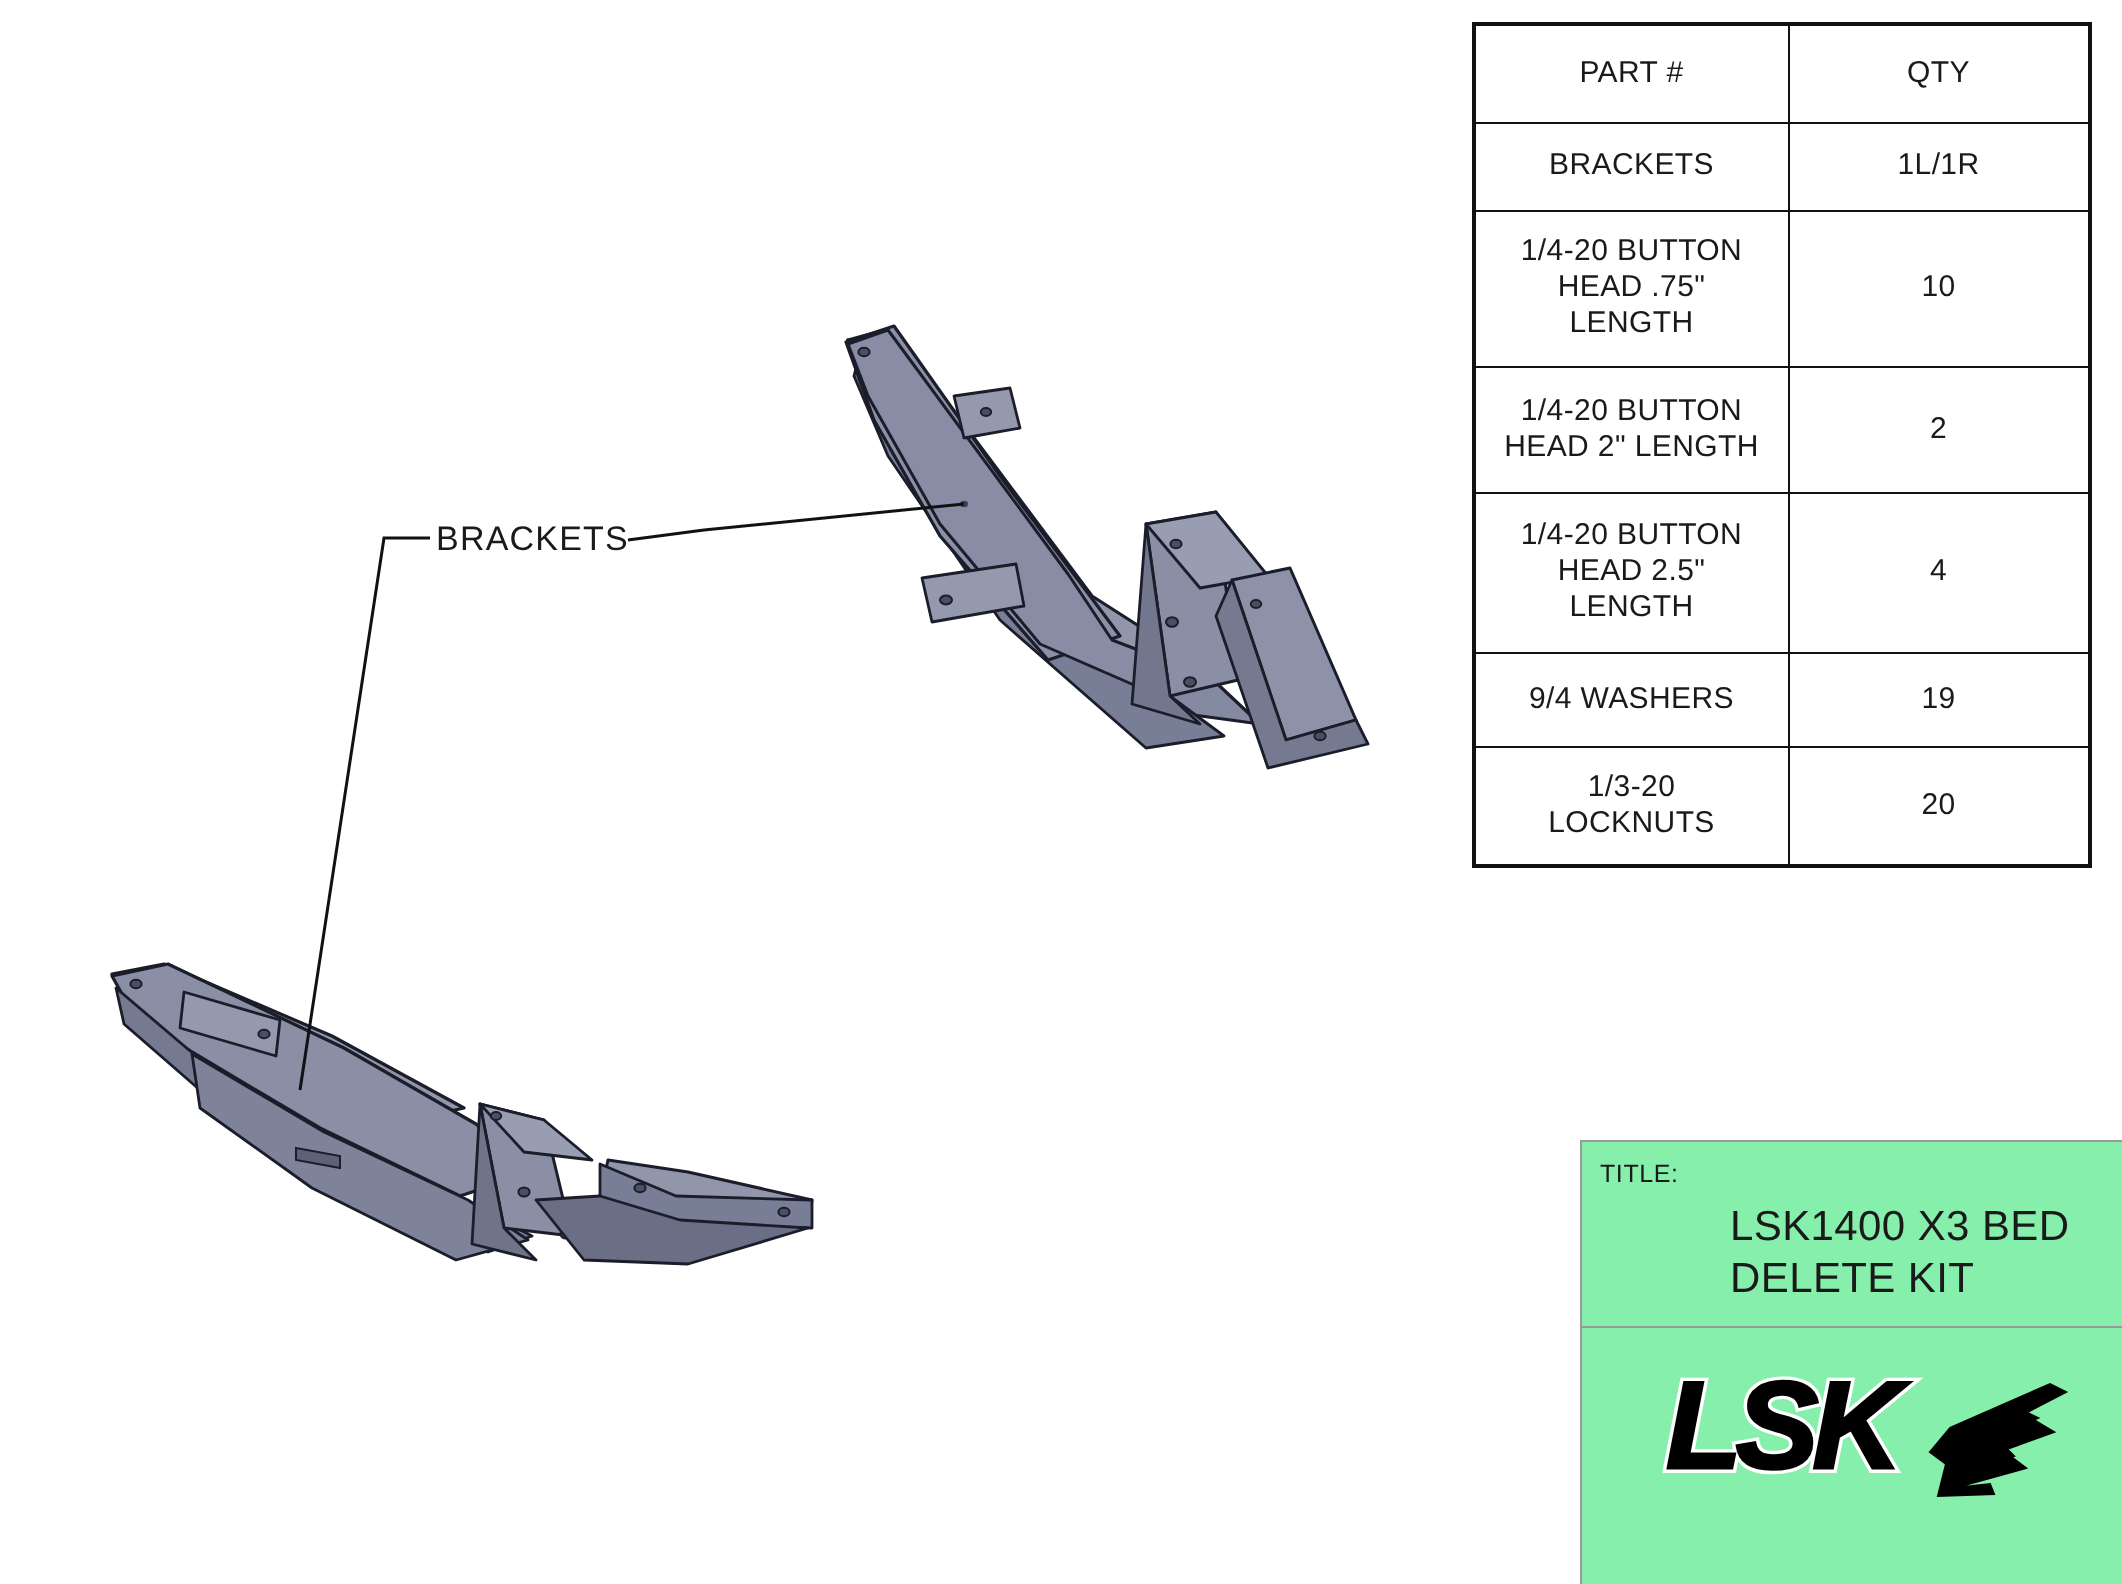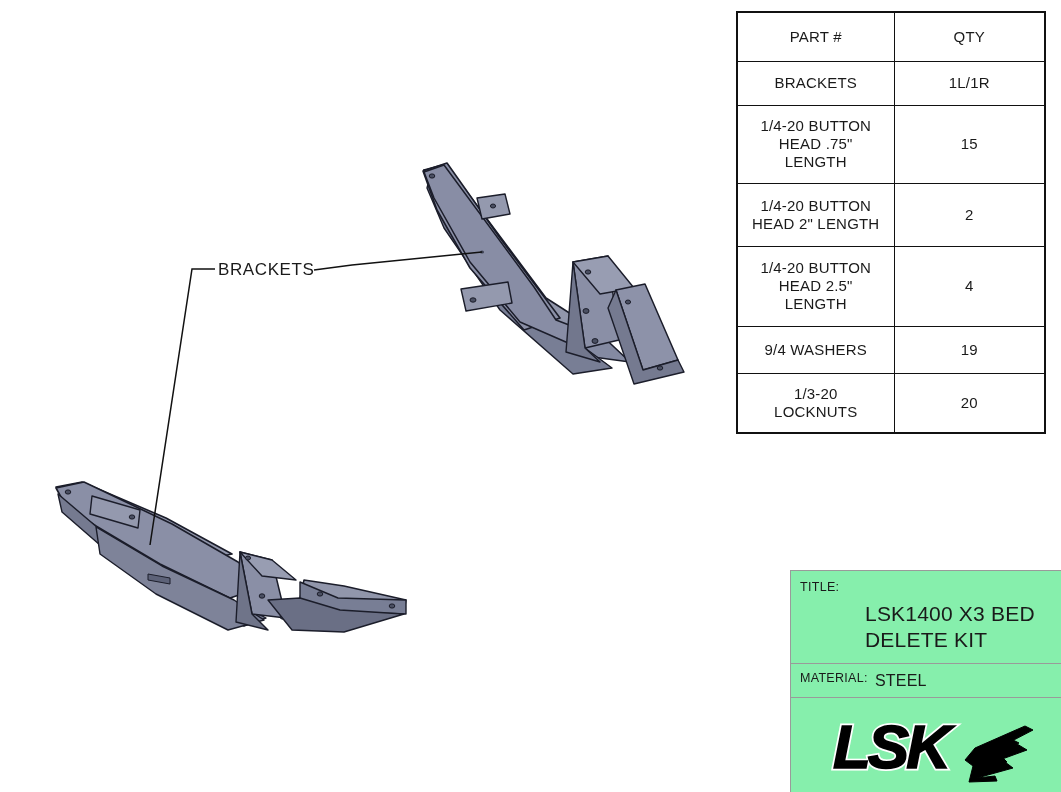--- a/index.html
+++ b/index.html
@@ -214,21 +214,21 @@
   </thead>
   <tbody>
     <tr class="row-h-1">
       <td class="wrap" style="white-space: pre-line;">BRACKETS</td>
       <td>1L/1R</td>
     </tr>
     <tr class="row-h-2">
       <td class="wrap" style="white-space: pre-line;">1/4-20 BUTTON
 HEAD .75"
 LENGTH</td>
-      <td>15</td>
+      <td>10</td>
     </tr>
     <tr class="row-h-3">
       <td class="wrap" style="white-space: pre-line;">1/4-20 BUTTON
 HEAD 2" LENGTH</td>
       <td>2</td>
     </tr>
     <tr class="row-h-4">
       <td class="wrap" style="white-space: pre-line;">1/4-20 BUTTON
 HEAD 2.5"
 LENGTH</td>
@@ -247,24 +247,20 @@
 </table>
 
 <div id="title-block">
 
   <div id="title-row">
     <span id="title-label">TITLE:</span>
     <span id="title-value" style="white-space: pre-line;">LSK1400 X3 BED
 DELETE KIT</span>
   </div>
 
-  <div id="material-row">
-    <span id="material-label">MATERIAL:</span>
-    <span id="material-value">STEEL</span>
-  </div>
 
   <div id="logo-row">
     <svg id="lsk-logo" width="210" height="82" viewBox="0 0 210 82">
 
       <g fill="#000000" stroke="#000000" stroke-width="1">
         <polygon points="148,44 198,22 206,26 160,50 190,40 200,46 156,62 178,58 186,64 150,74 168,72 170,77 142,78 146,62 138,56"></polygon>
         <polygon points="152,50 186,36 192,39 158,54"></polygon>
         <polygon points="150,62 176,54 180,58 152,68"></polygon>
       </g>
 

